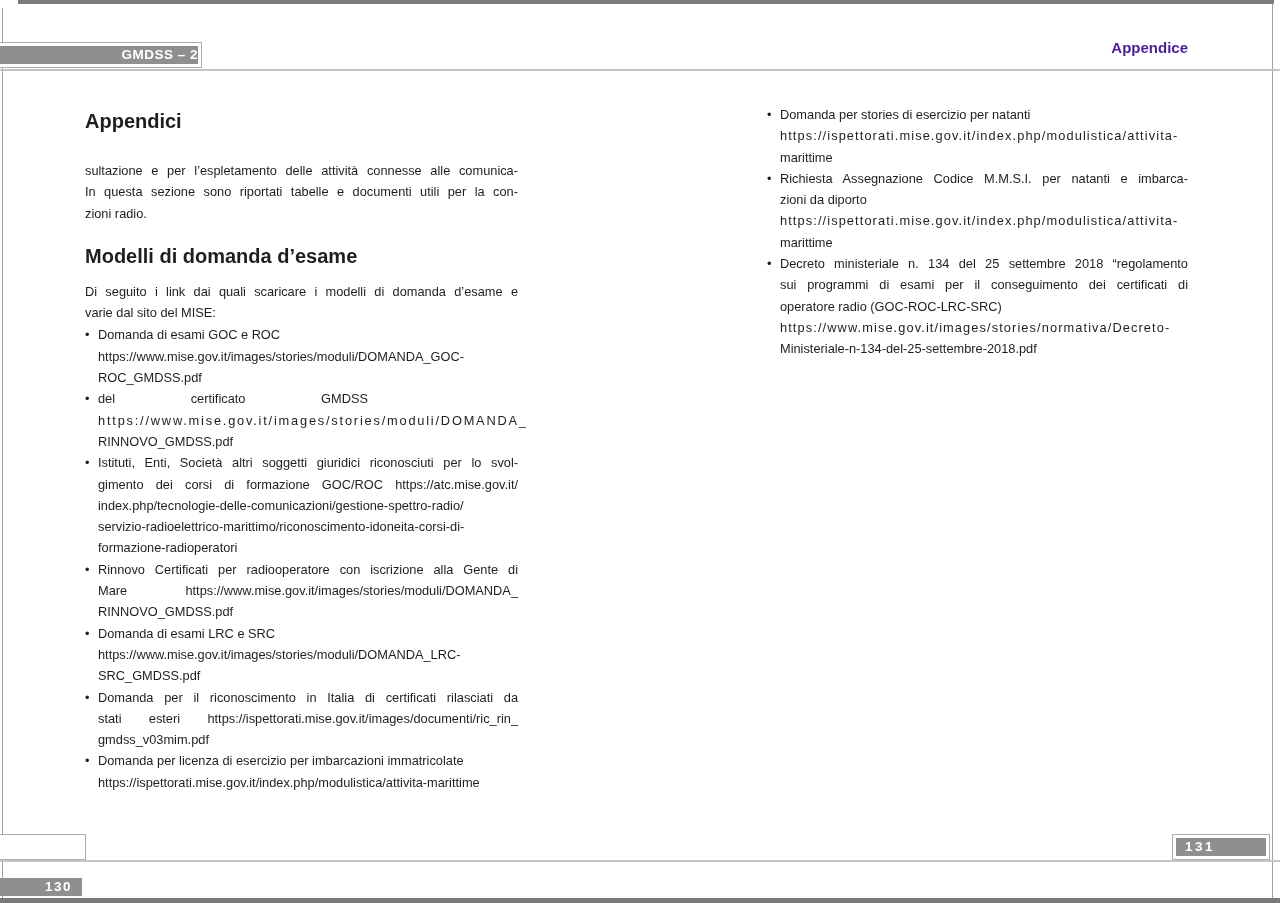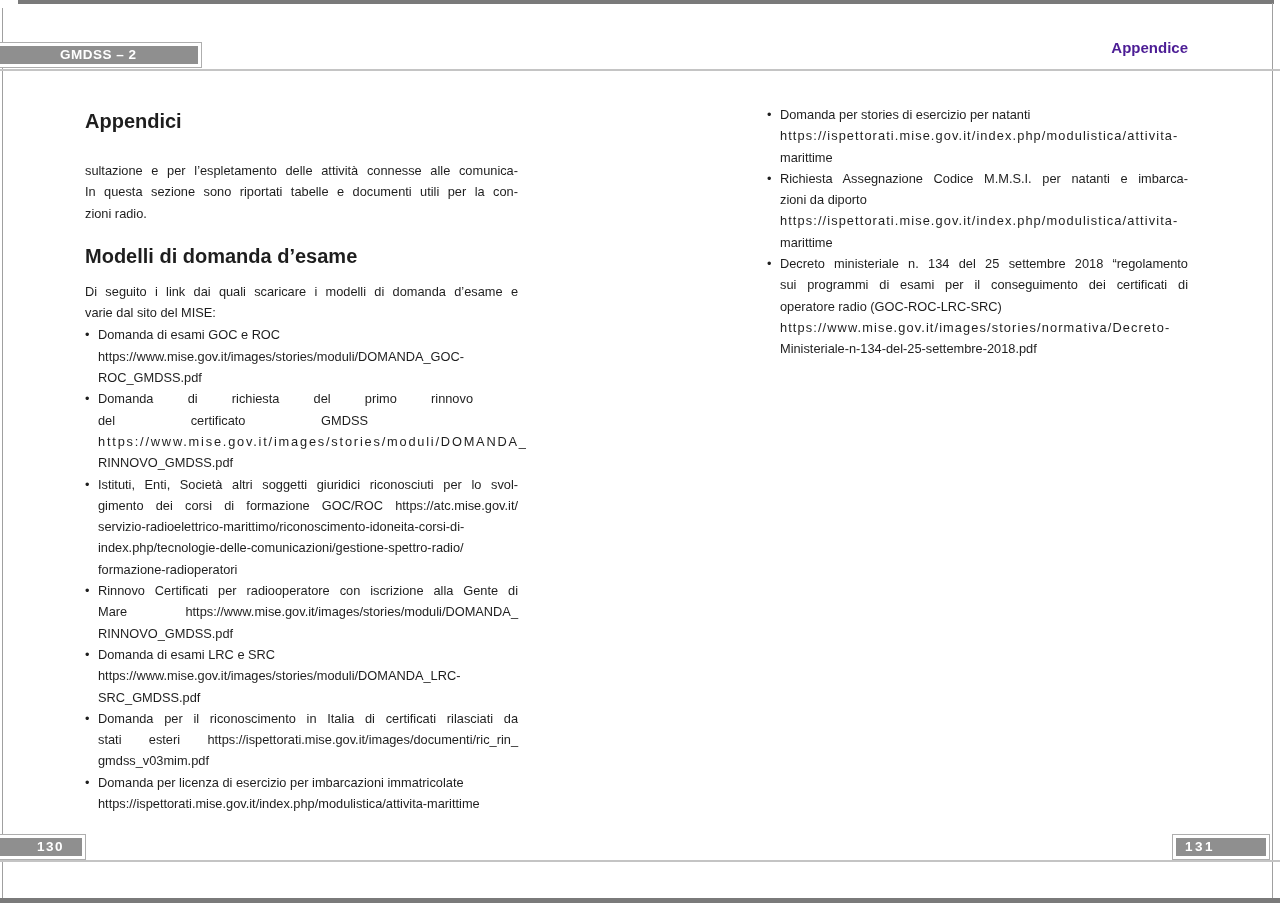--- a/index.html
+++ b/index.html
@@ -11,23 +11,23 @@
   .band-top{position:absolute;left:18px;top:0;width:1256px;height:4px;background:#7a7a7a;}
   .band-bottom{position:absolute;left:0;top:898px;width:1280px;height:5px;background:#7a7a7a;}
   .rule-left{position:absolute;left:2px;top:8px;width:1px;height:890px;background:#a0a0a0;}
   .rule-right{position:absolute;left:1272px;top:3px;width:1px;height:895px;background:#a0a0a0;}
   .header-rule{position:absolute;left:0;top:69px;width:1280px;height:2px;background:#c4c4c4;}
   .footer-rule{position:absolute;left:0;top:860px;width:1280px;height:2px;background:#c4c4c4;}
   
   .tab{position:absolute;background:#ffffff;border:1px solid #aeaeae;padding:3px;box-sizing:border-box;}
   .tab-inner{background:#8f8f8f;color:#ffffff;font-weight:bold;font-size:13.5px;line-height:18px;height:18px;}
   .tab-header{left:-4px;top:42px;width:206px;height:26px;}
-  .tab-header .tab-inner{text-align:left;padding-left:60px;letter-spacing:.5px;}
+  .tab-header .tab-inner{text-align:right;padding-left:60px;letter-spacing:.5px;}
   .tab-foot-left{left:-4px;top:834px;width:90px;height:26px;}
-  .tab-foot-left .tab-inner{text-align:right;padding-right:18px;letter-spacing:1.5px;}
+  .tab-foot-left .tab-inner{text-align:right;padding-right:10px;letter-spacing:1.5px;margin-top:40px;}
   .tab-foot-right{left:1172px;top:834px;width:98px;height:26px;}
   .tab-foot-right .tab-inner{text-align:left;padding-left:9px;letter-spacing:2.5px;}
   .header-chapter{position:absolute;top:39px;right:92px;font-size:15px;font-weight:bold;color:#4c1d95;}
   
   .col{position:absolute;font-size:12.8px;line-height:21.3px;}
   .col-left{left:85px;top:96px;width:433px;}
   .col-right{left:767px;top:103px;width:421px;}
   .doc-title{font-size:20px;font-weight:bold;text-align:left;line-height:26px;margin:12px 0 0 0;}
   .para{margin-top:26px;}
   .sec-head{font-size:20px;font-weight:bold;line-height:21px;margin-top:22px;}
@@ -84,31 +84,30 @@
 
     <ul class="blist">
       <li>
         <span class="mk">•</span>
         <div class="ln">Domanda di esami GOC e ROC</div>
         <div class="ln">https://www.mise.gov.it/images/stories/moduli/DOMANDA_GOC-</div>
         <div class="ln">ROC_GMDSS.pdf</div>
       </li>
       <li>
         <span class="mk">•</span>
-        <div class="ln j w375">Domanda di richiesta del primo rinnovo</div>
         <div class="ln j w270">del certificato GMDSS</div>
         <div class="ln ls2">https://www.mise.gov.it/images/stories/moduli/DOMANDA_</div>
         <div class="ln">RINNOVO_GMDSS.pdf</div>
       </li>
       <li>
         <span class="mk">•</span>
         <div class="ln j">Istituti, Enti, Società altri soggetti giuridici riconosciuti per lo svol-</div>
         <div class="ln j">gimento dei corsi di formazione GOC/ROC https://atc.mise.gov.it/</div>
+        <div class="ln">index.php/tecnologie-delle-comunicazioni/gestione-spettro-radio/</div>
         <div class="ln">servizio-radioelettrico-marittimo/riconoscimento-idoneita-corsi-di-</div>
-        <div class="ln">index.php/tecnologie-delle-comunicazioni/gestione-spettro-radio/</div>
         <div class="ln">formazione-radioperatori</div>
       </li>
       <li>
         <span class="mk">•</span>
         <div class="ln j">Rinnovo Certificati per radiooperatore con iscrizione alla Gente di</div>
         <div class="ln j">Mare https://www.mise.gov.it/images/stories/moduli/DOMANDA_</div>
         <div class="ln">RINNOVO_GMDSS.pdf</div>
       </li>
       <li>
         <span class="mk">•</span>

